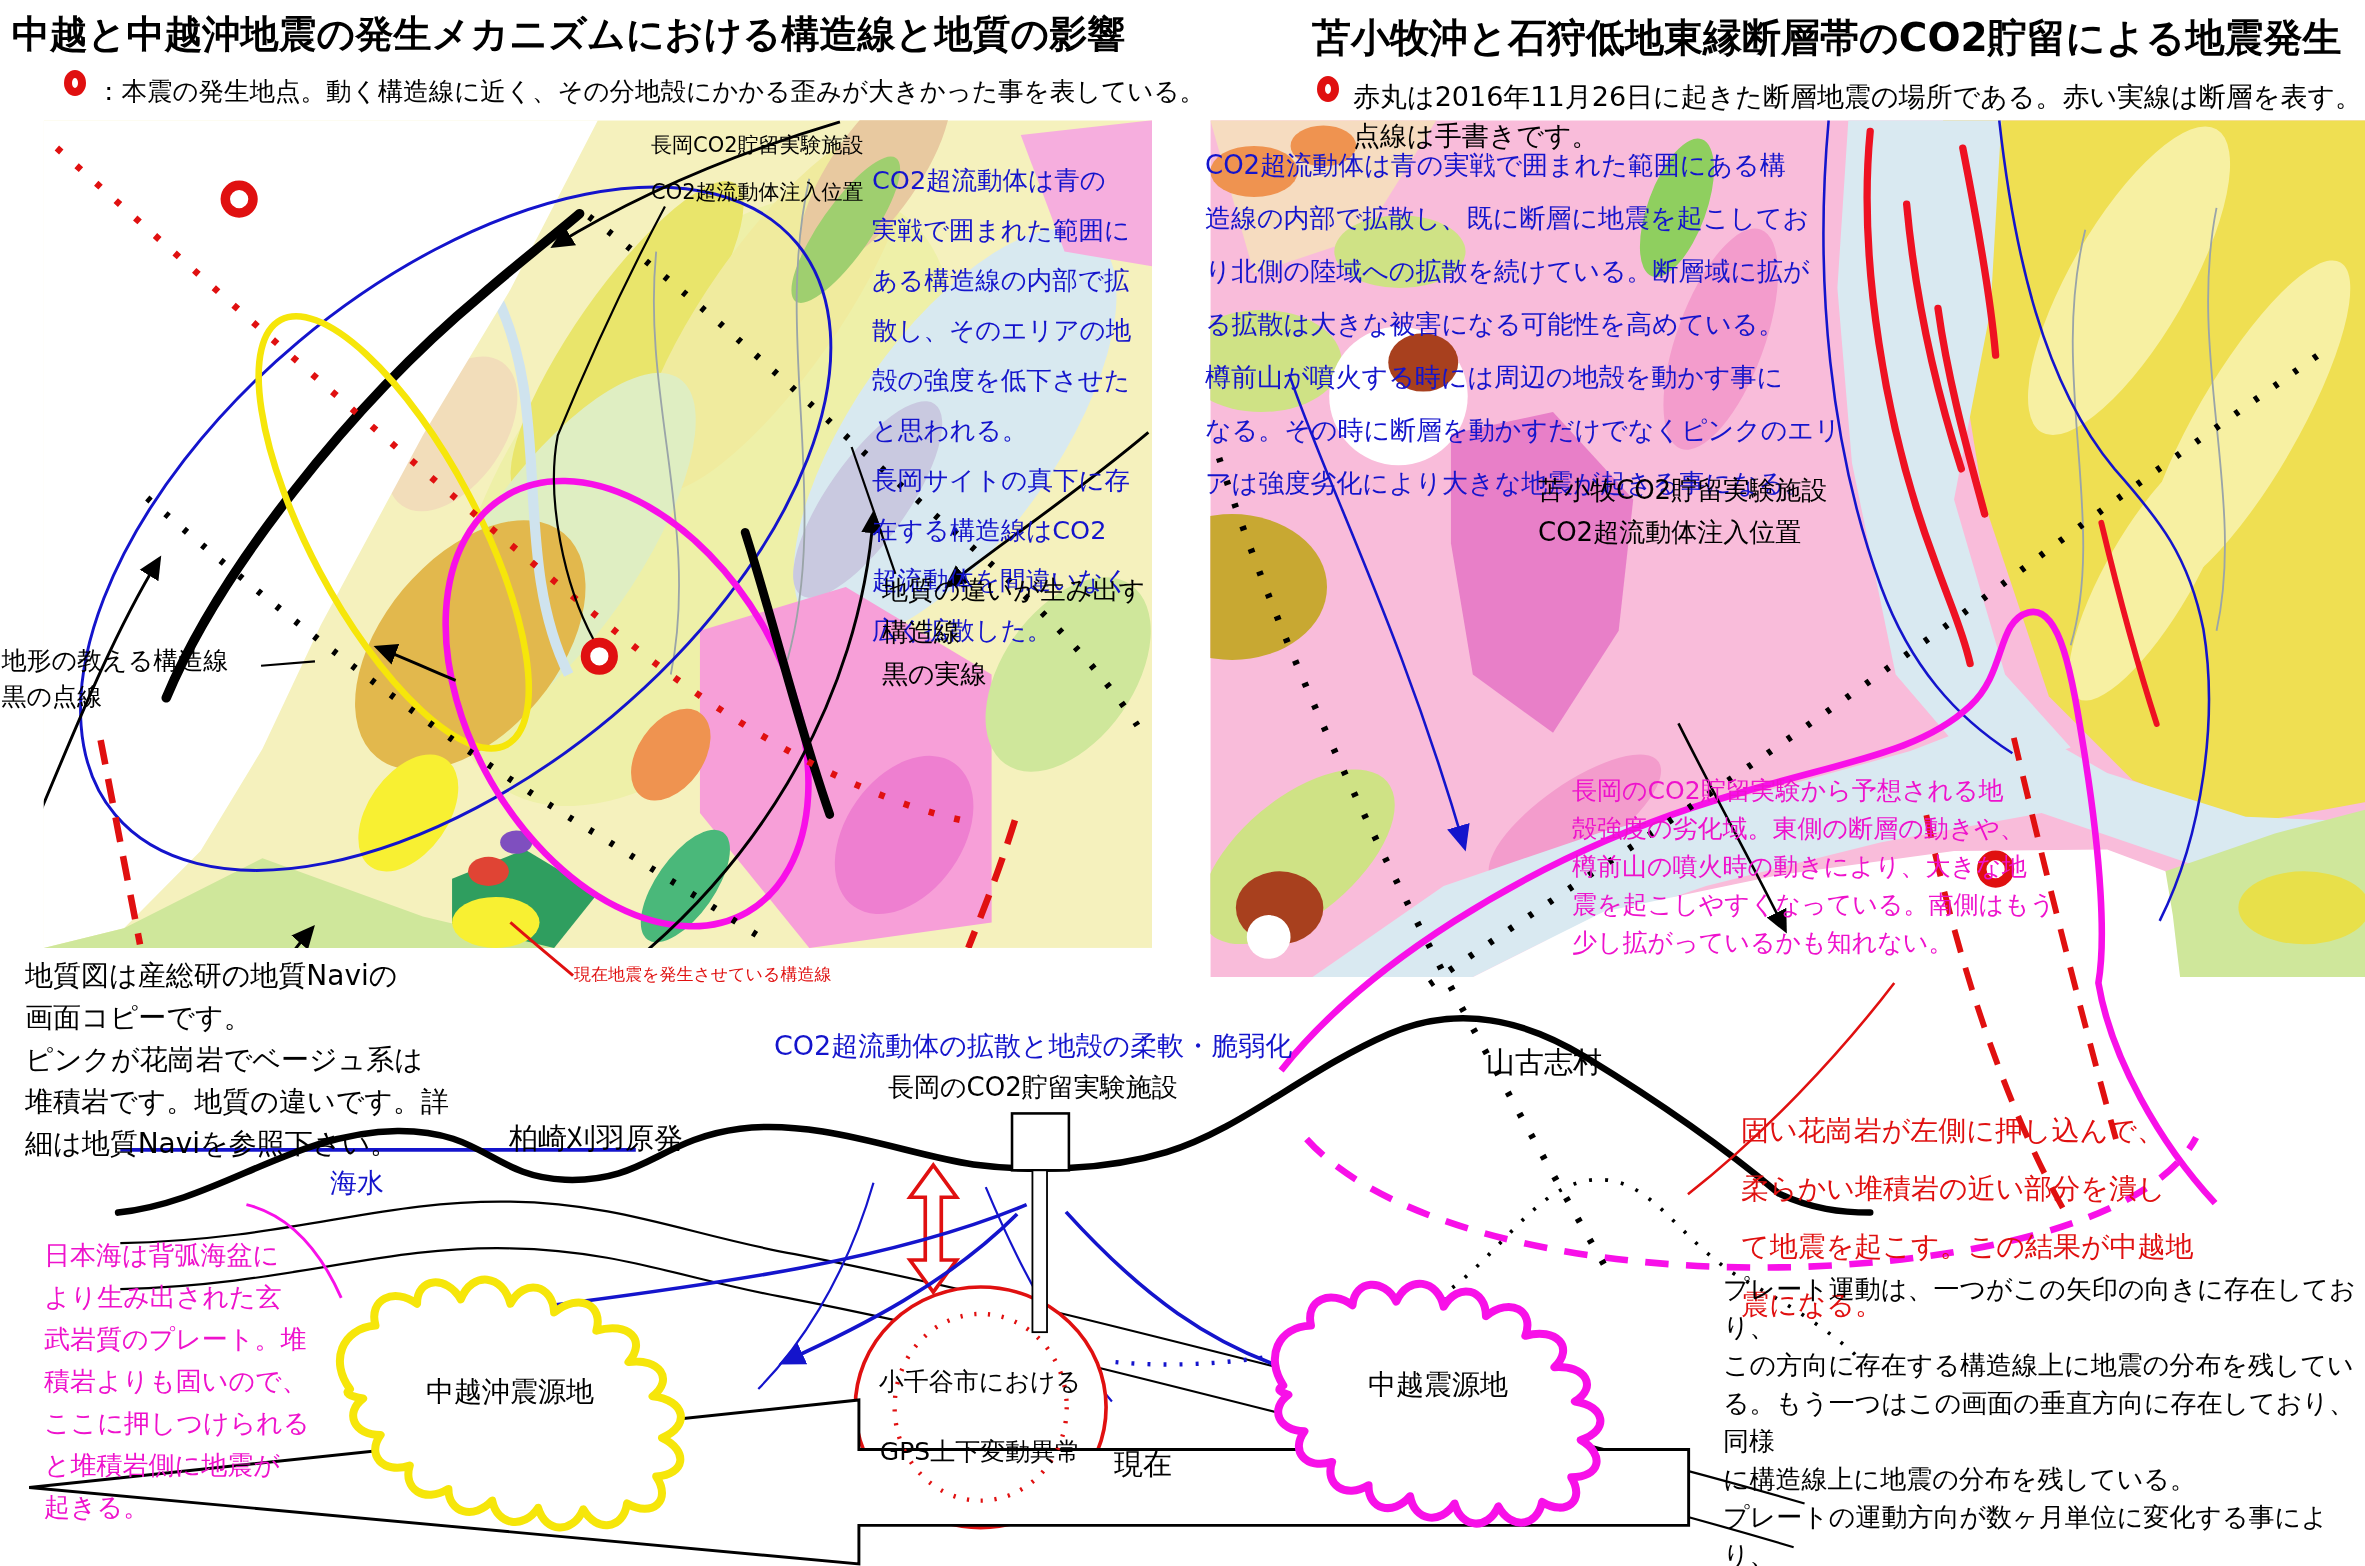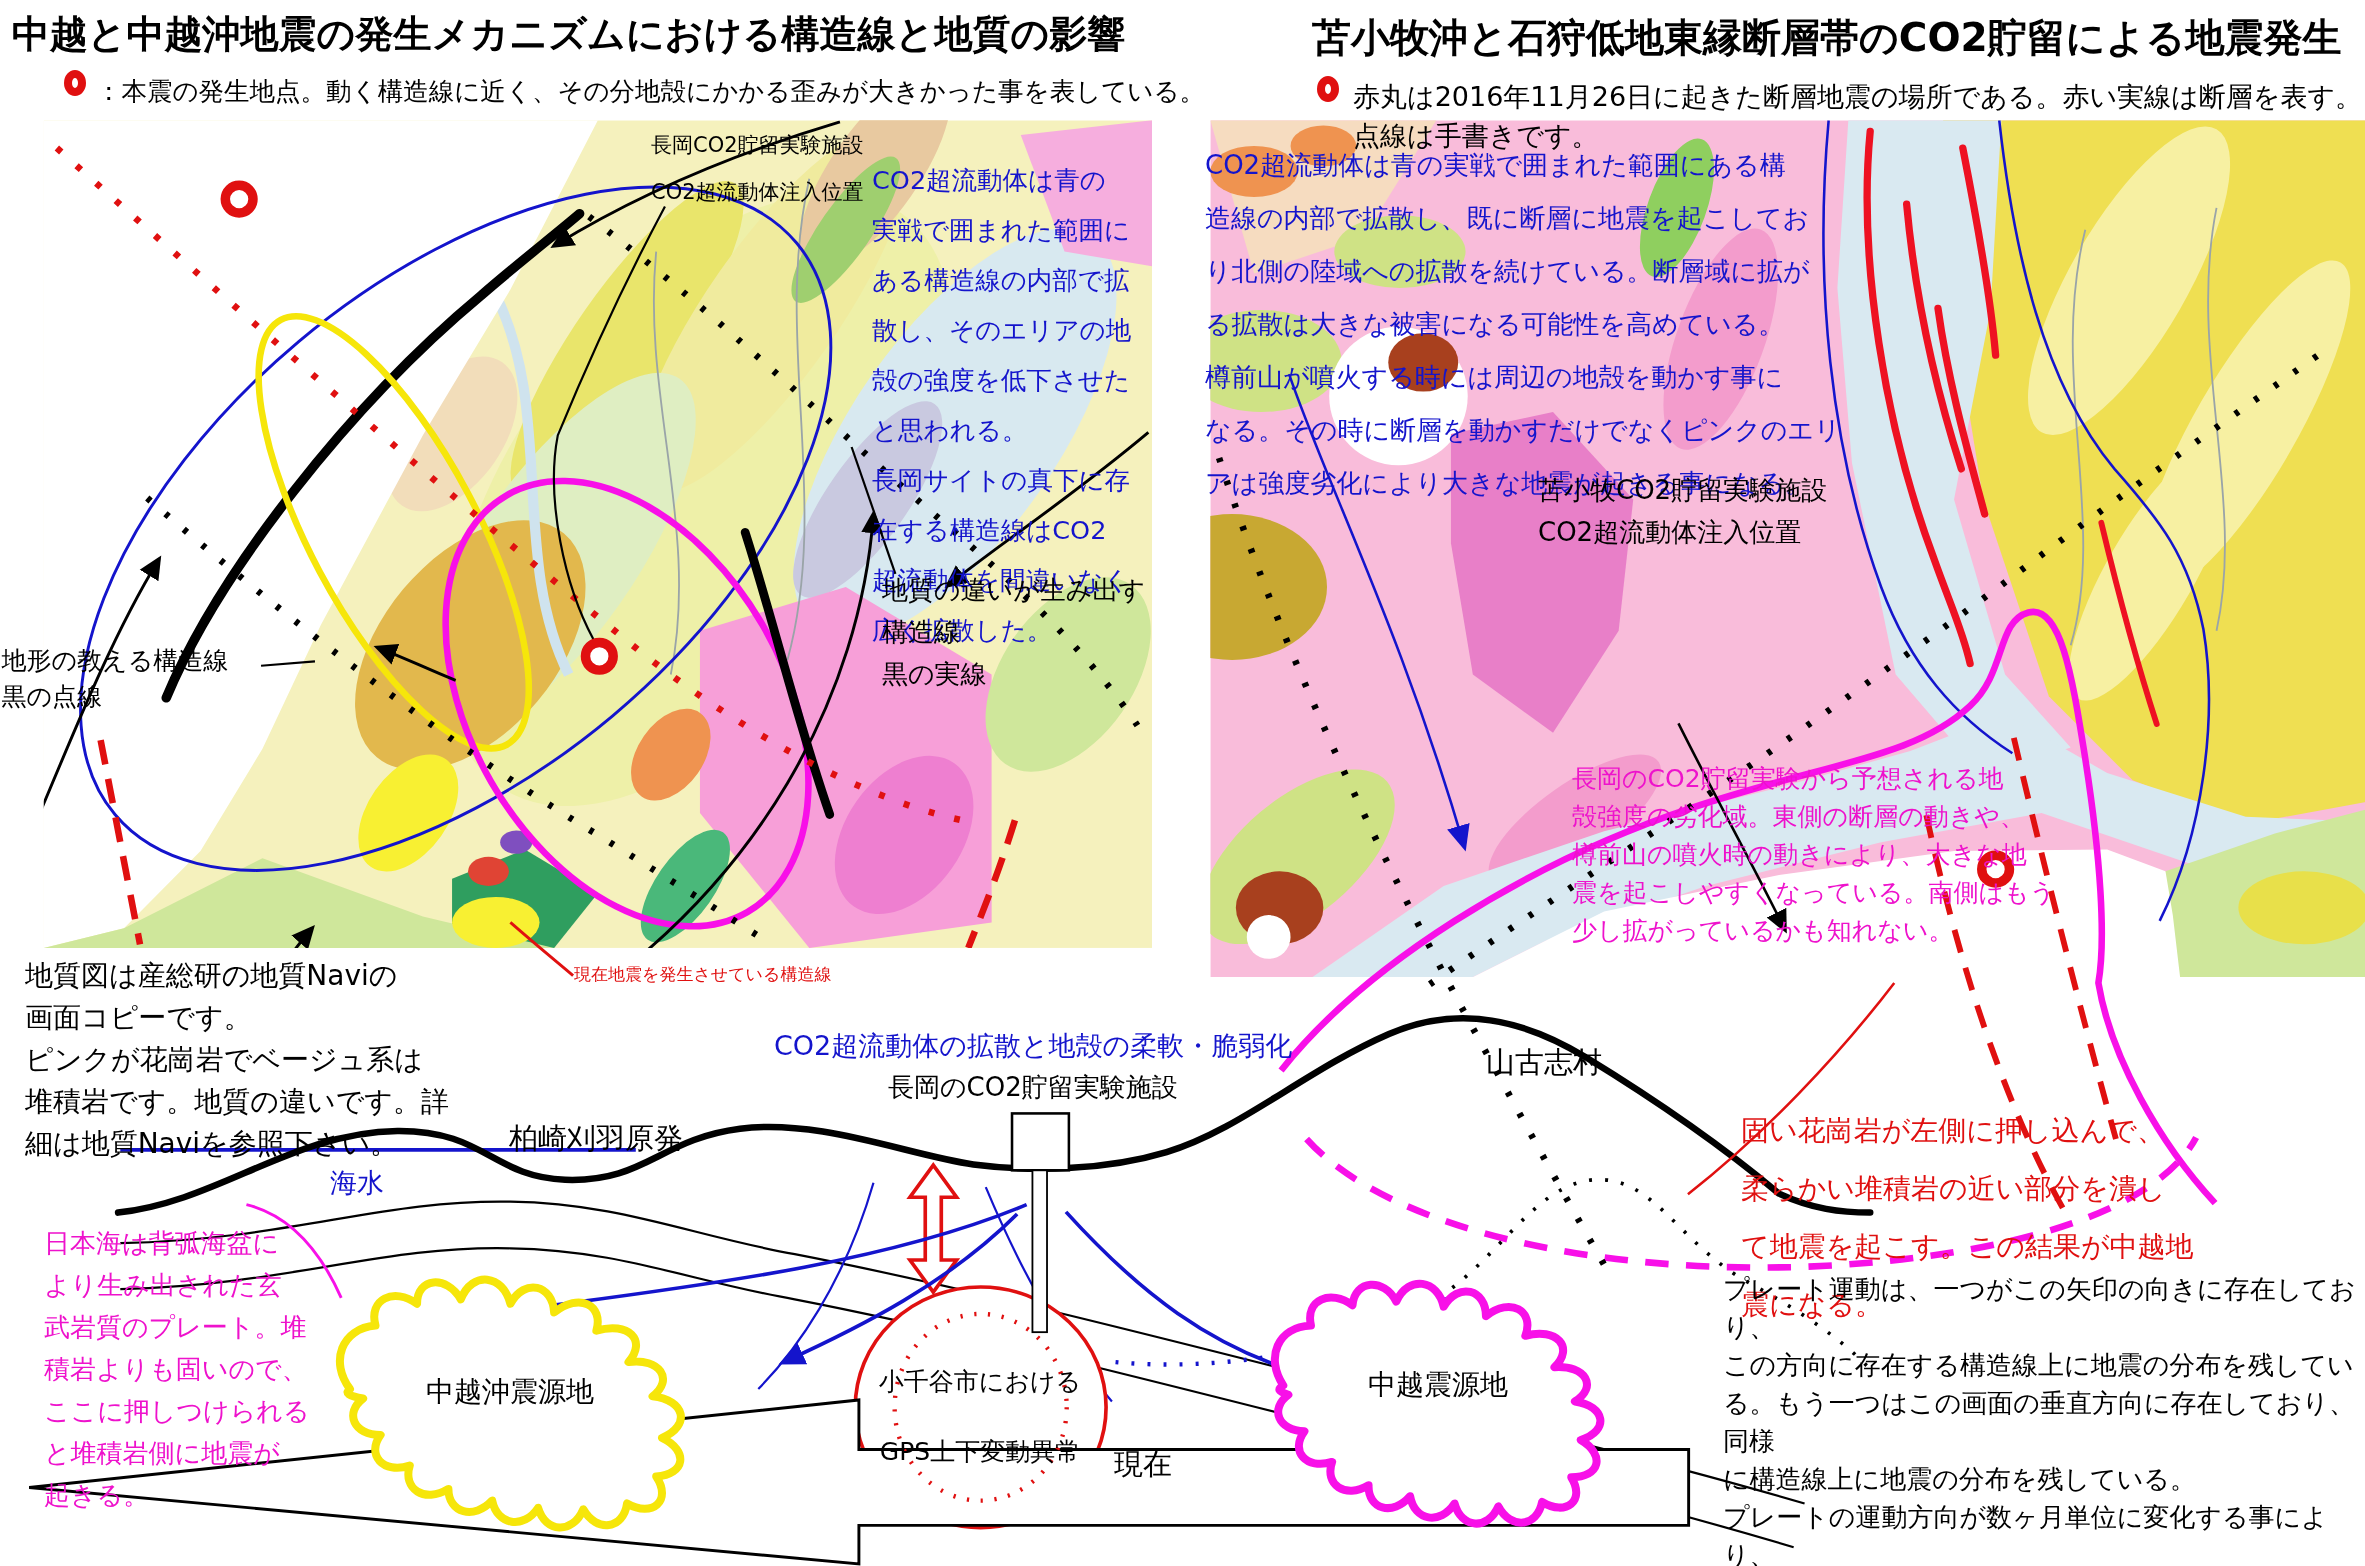--- a/index.html
+++ b/index.html
@@ -5,21 +5,21 @@
   html,body{margin:0;padding:0;}
   body{
     width:2366px;height:1567px;position:relative;background:#ffffff;
     font-family:"DejaVu Sans","Liberation Sans",sans-serif;overflow:hidden;
   }
   #art{position:absolute;left:0;top:0;z-index:1;}
   .txt{position:absolute;z-index:3;white-space:pre-line;color:#000;line-height:1.45;}
   .title{font-weight:bold;color:#000;white-space:nowrap;}
   .blue{color:#1414cc;}
   .red{color:#e01010;}
-  .magenta{color:#ee12cc;}
+  .magenta{color:#ee12cc;margin-top:12px;}
   .center{text-align:center;}
   .ring{
     position:absolute;z-index:3;display:inline-block;box-sizing:border-box;
     border:8px solid #e01010;border-radius:50%;background:#fff;
   }
 </style>
 </head>
 <body>
 
 <svg id="art" width="2366" height="1567" viewBox="0 0 3245 2149" xmlns="http://www.w3.org/2000/svg">

